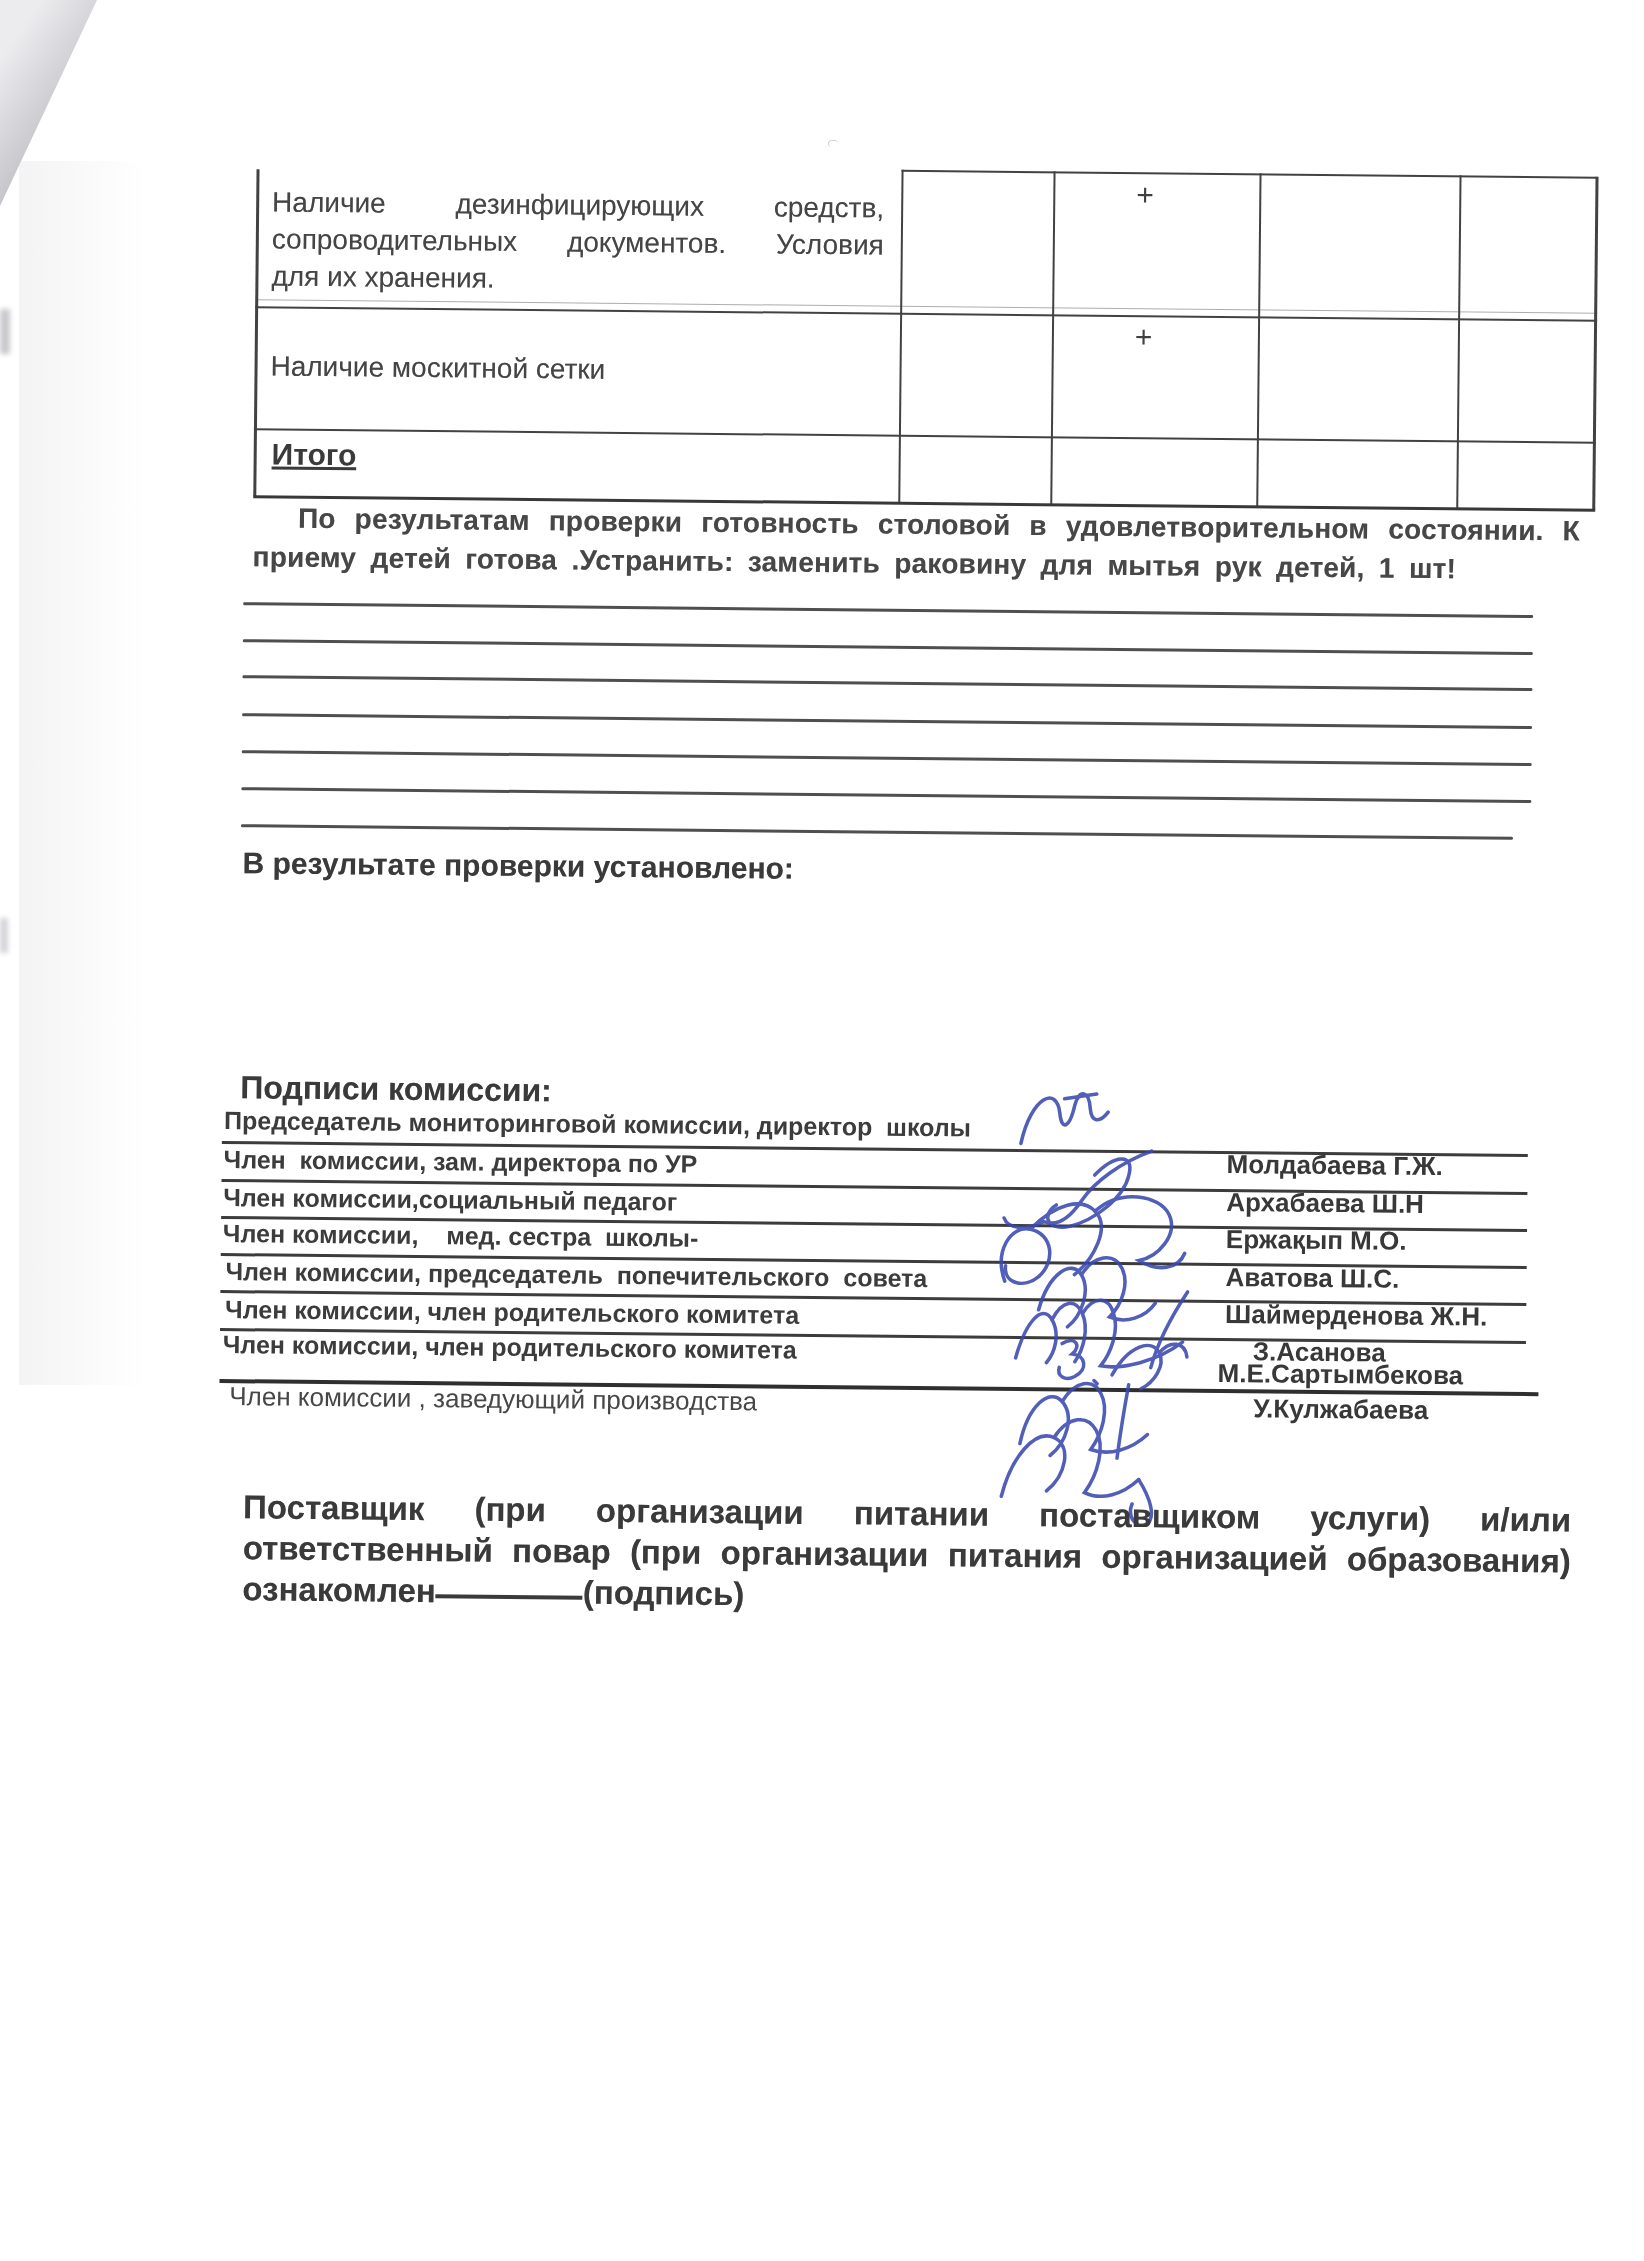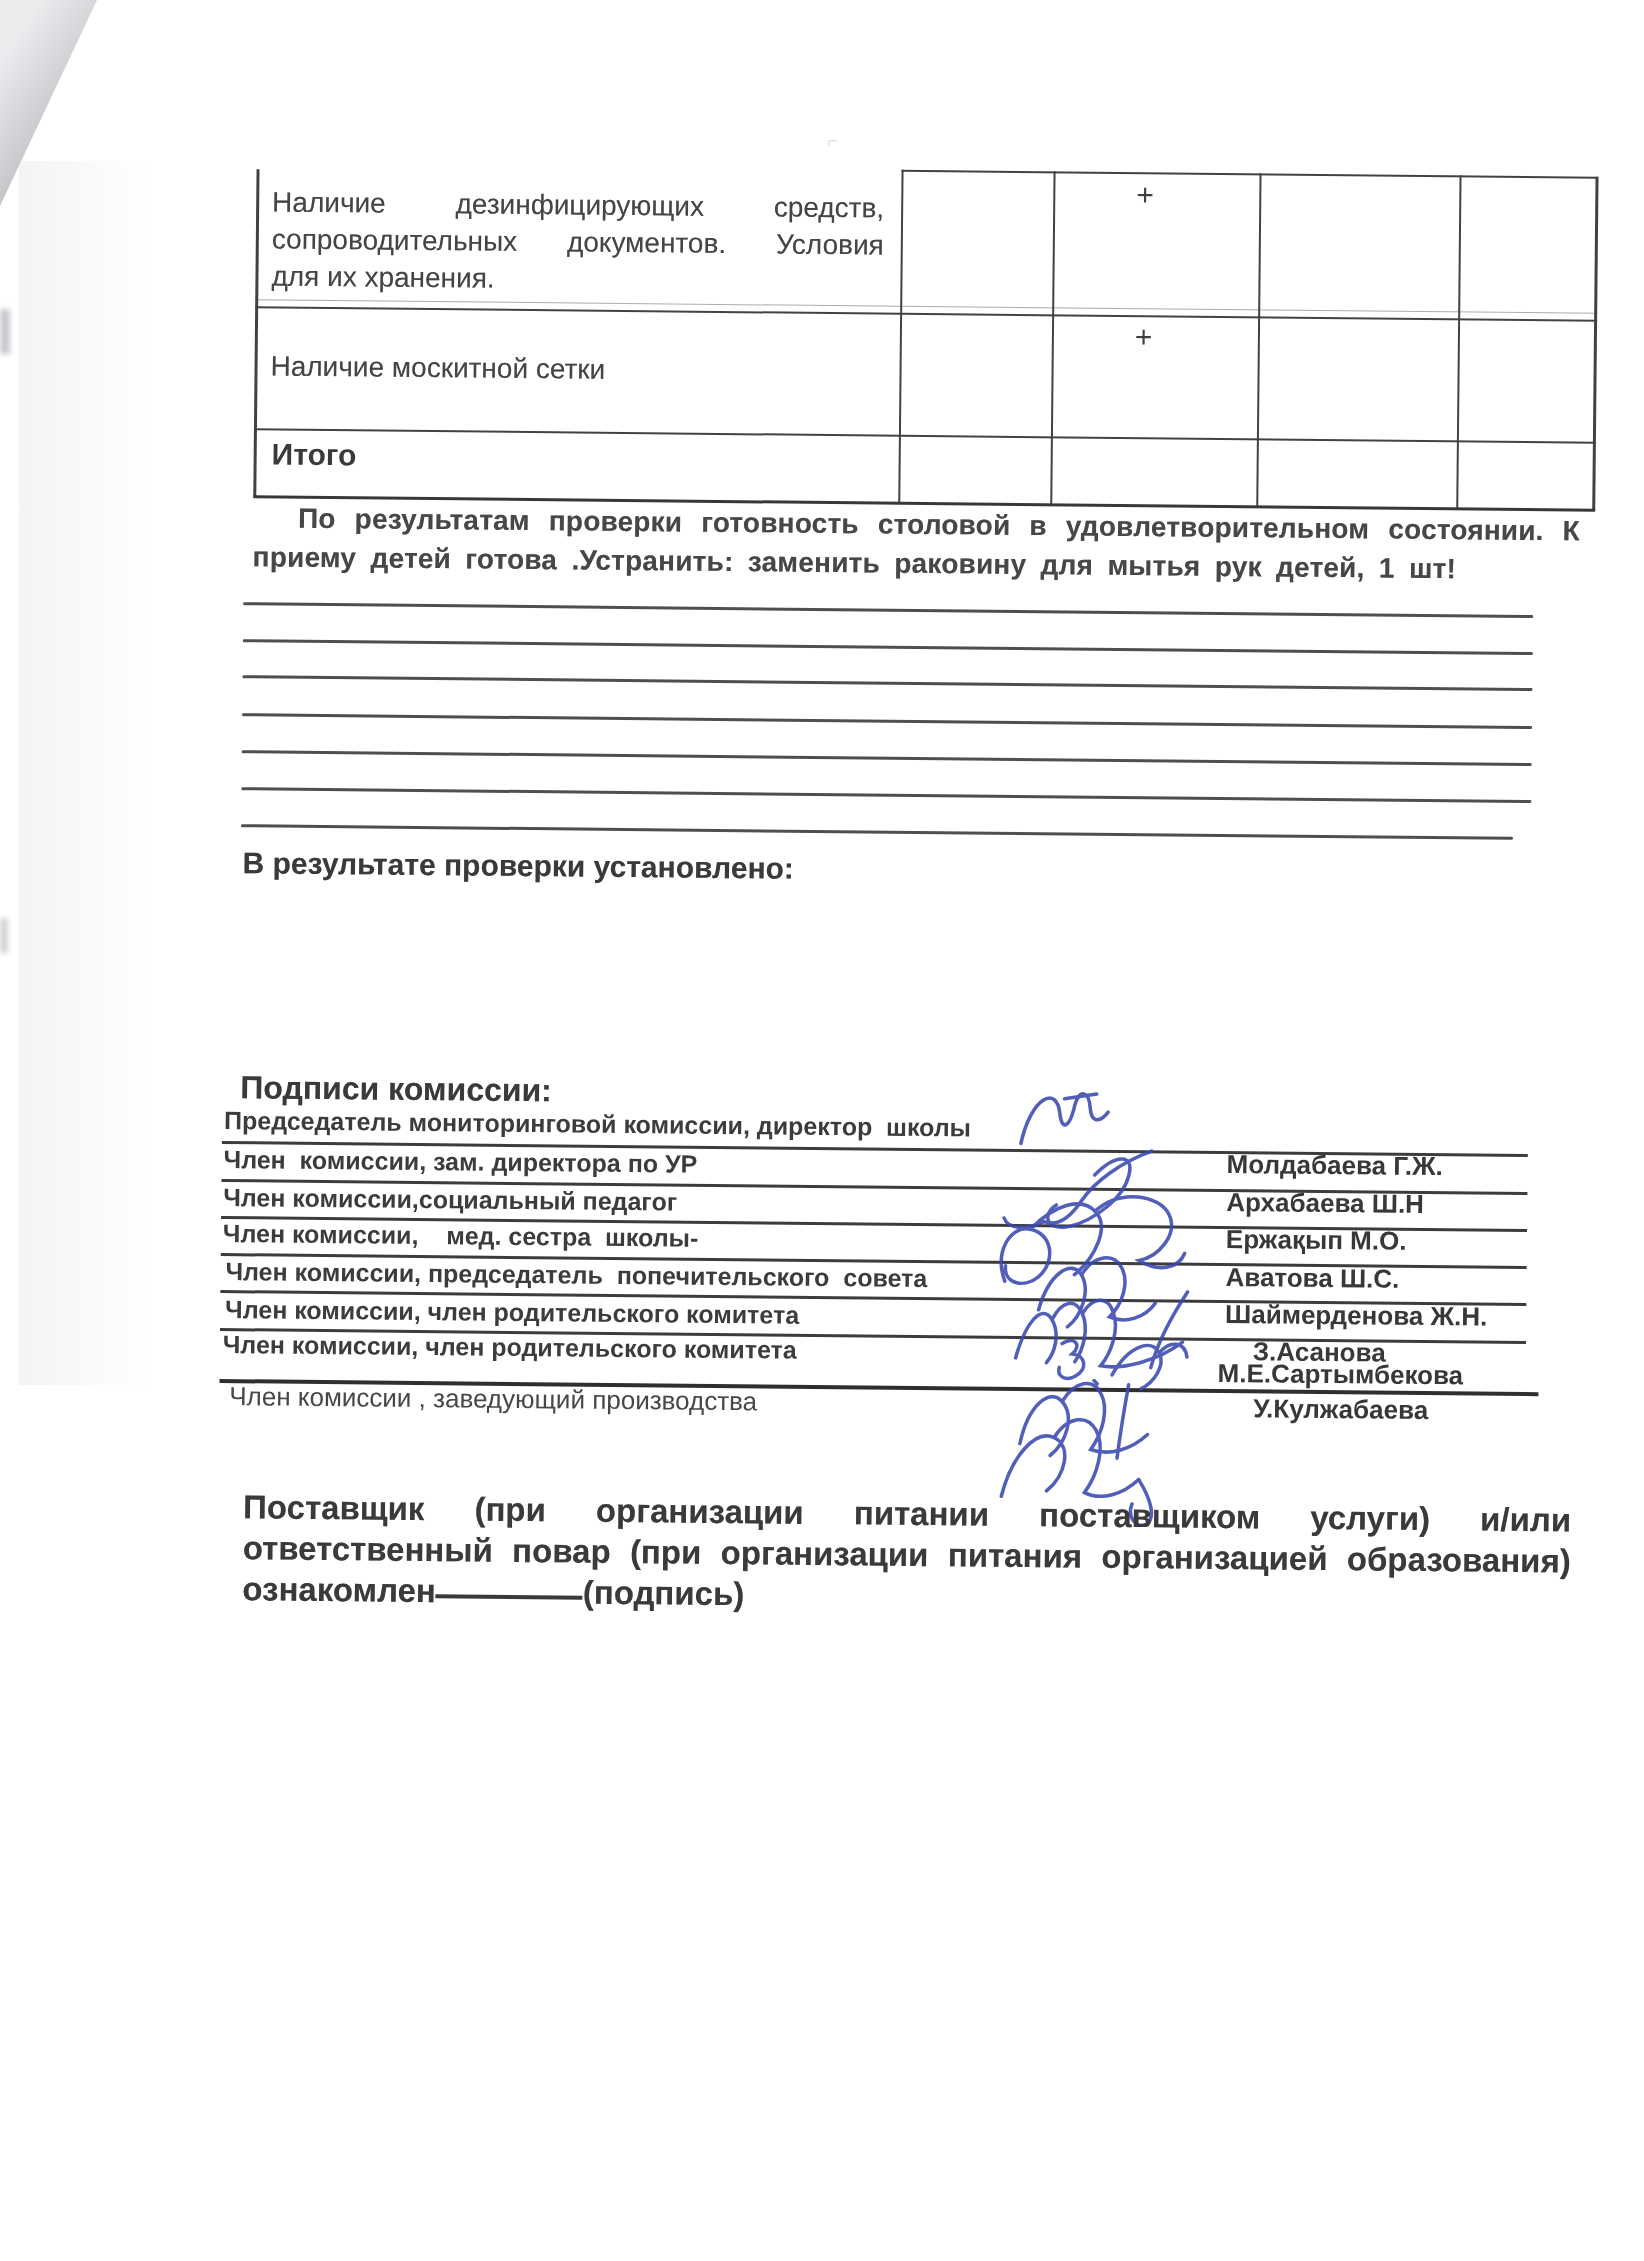--- a/index.html
+++ b/index.html
@@ -66,21 +66,21 @@
     </div>
 
     <div class="abs plus" style="left:1127px;top:175px;">+</div>
 
     <div class="abs tabletext soft" style="left:263px;top:353px;width:612px;">
       <div>Наличие москитной сетки</div>
     </div>
 
     <div class="abs plus" style="left:1127px;top:317px;">+</div>
 
-    <div class="abs h-bold" style="left:265px;top:443px;font-size:30px;">Итого</div>
+    <div class="abs h-bold" style="left:265px;top:443px;font-size:30px;text-decoration:underline;">Итого</div>
   </div>
 
   <div class="abs para soft" style="left:247px;top:504px;width:1327px;">
     <div class="jline" style="text-indent:45px;">По результатам проверки  готовность столовой в удовлетворительном состоянии. К</div>
     <div style="word-spacing:6.4px;">приему  детей  готова .Устранить: заменить раковину для мытья рук детей, 1 шт!</div>
   </div>
 
   <div>
     <div class="ruled" style="left:238px;top:608px;width:1290px;"></div>
     <div class="ruled" style="left:238px;top:645px;width:1290px;"></div>

